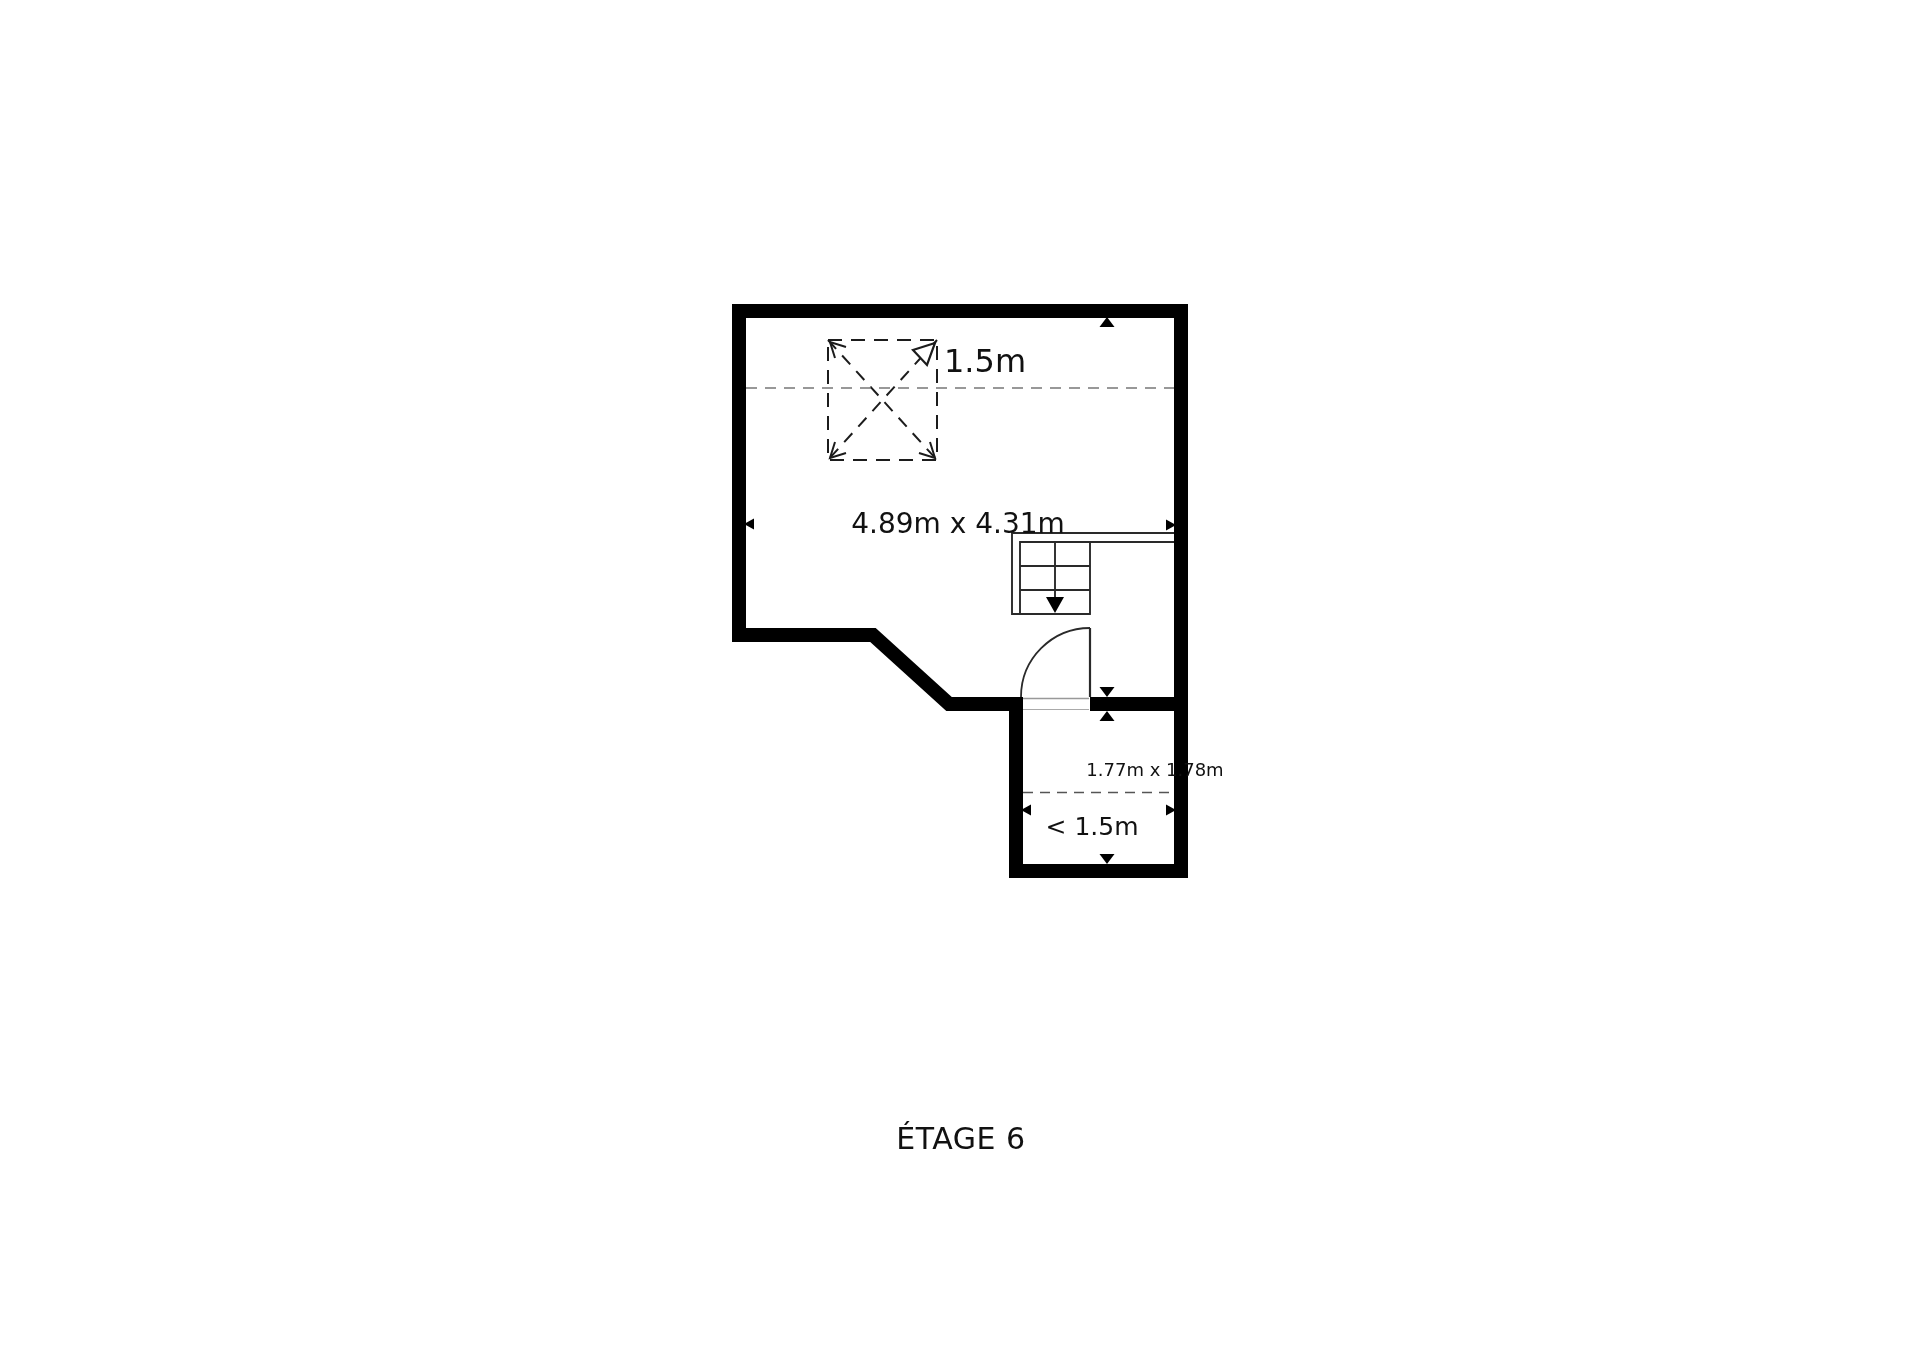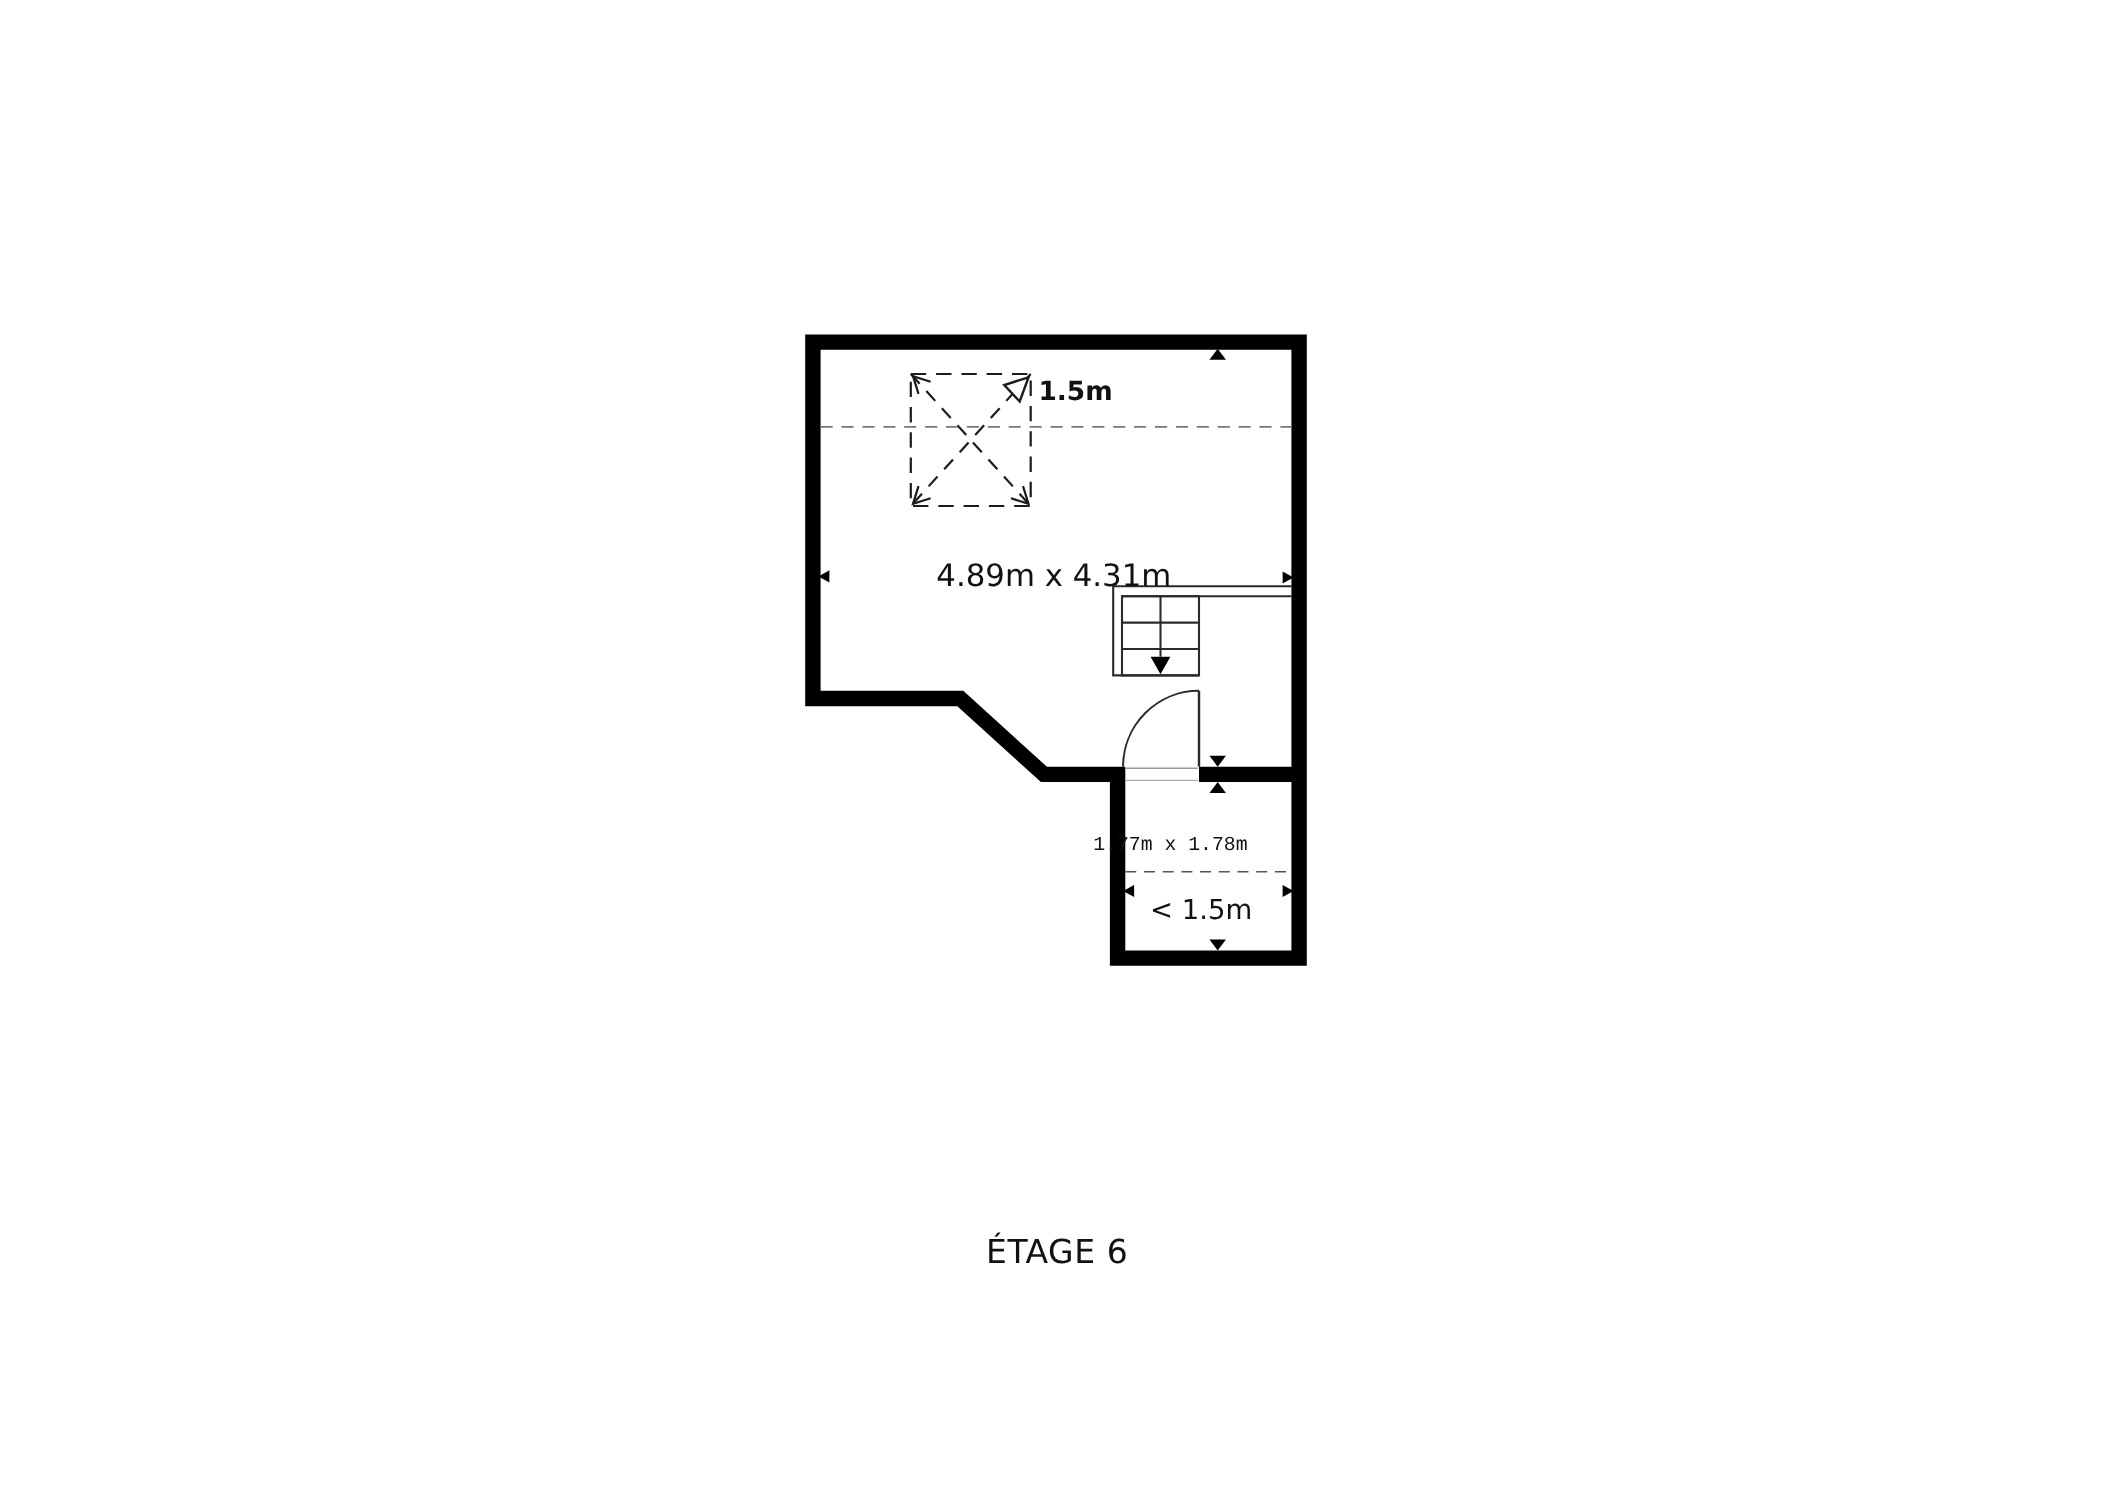--- a/index.html
+++ b/index.html
@@ -11,23 +11,23 @@
     font-family:"DejaVu Sans", sans-serif;
   }
   .plan-svg{position:absolute;left:0;top:0;}
   .lbl{
     position:absolute;
     color:#111111;
     white-space:nowrap;
     line-height:1.2;
   }
   .lbl.centered{transform:translateX(-50%);}
-  .skylight-lbl{left:944px;top:342px;font-size:24px;font-weight:bold;}
+  .skylight-lbl{left:944px;top:342px;font-size:32px;}
   .main-dims{left:958px;top:507px;font-size:28px;}
-  .small-dims{left:1064px;top:759px;font-size:18px;font-family:Liberation Mono, monospace;}
+  .small-dims{left:1155px;top:759px;font-size:18px;}
   .small-height{left:1092px;top:812px;font-size:25px;}
   .floor-title{left:961px;top:1121px;font-size:30px;letter-spacing:0.5px;}
   .disclaimer{
     left:960px;top:1320px;
     font-family:"Liberation Sans", sans-serif;
     font-size:14.5px;
     letter-spacing:-0.1px;
     color:#6b6b6b;
   }
 </style>

